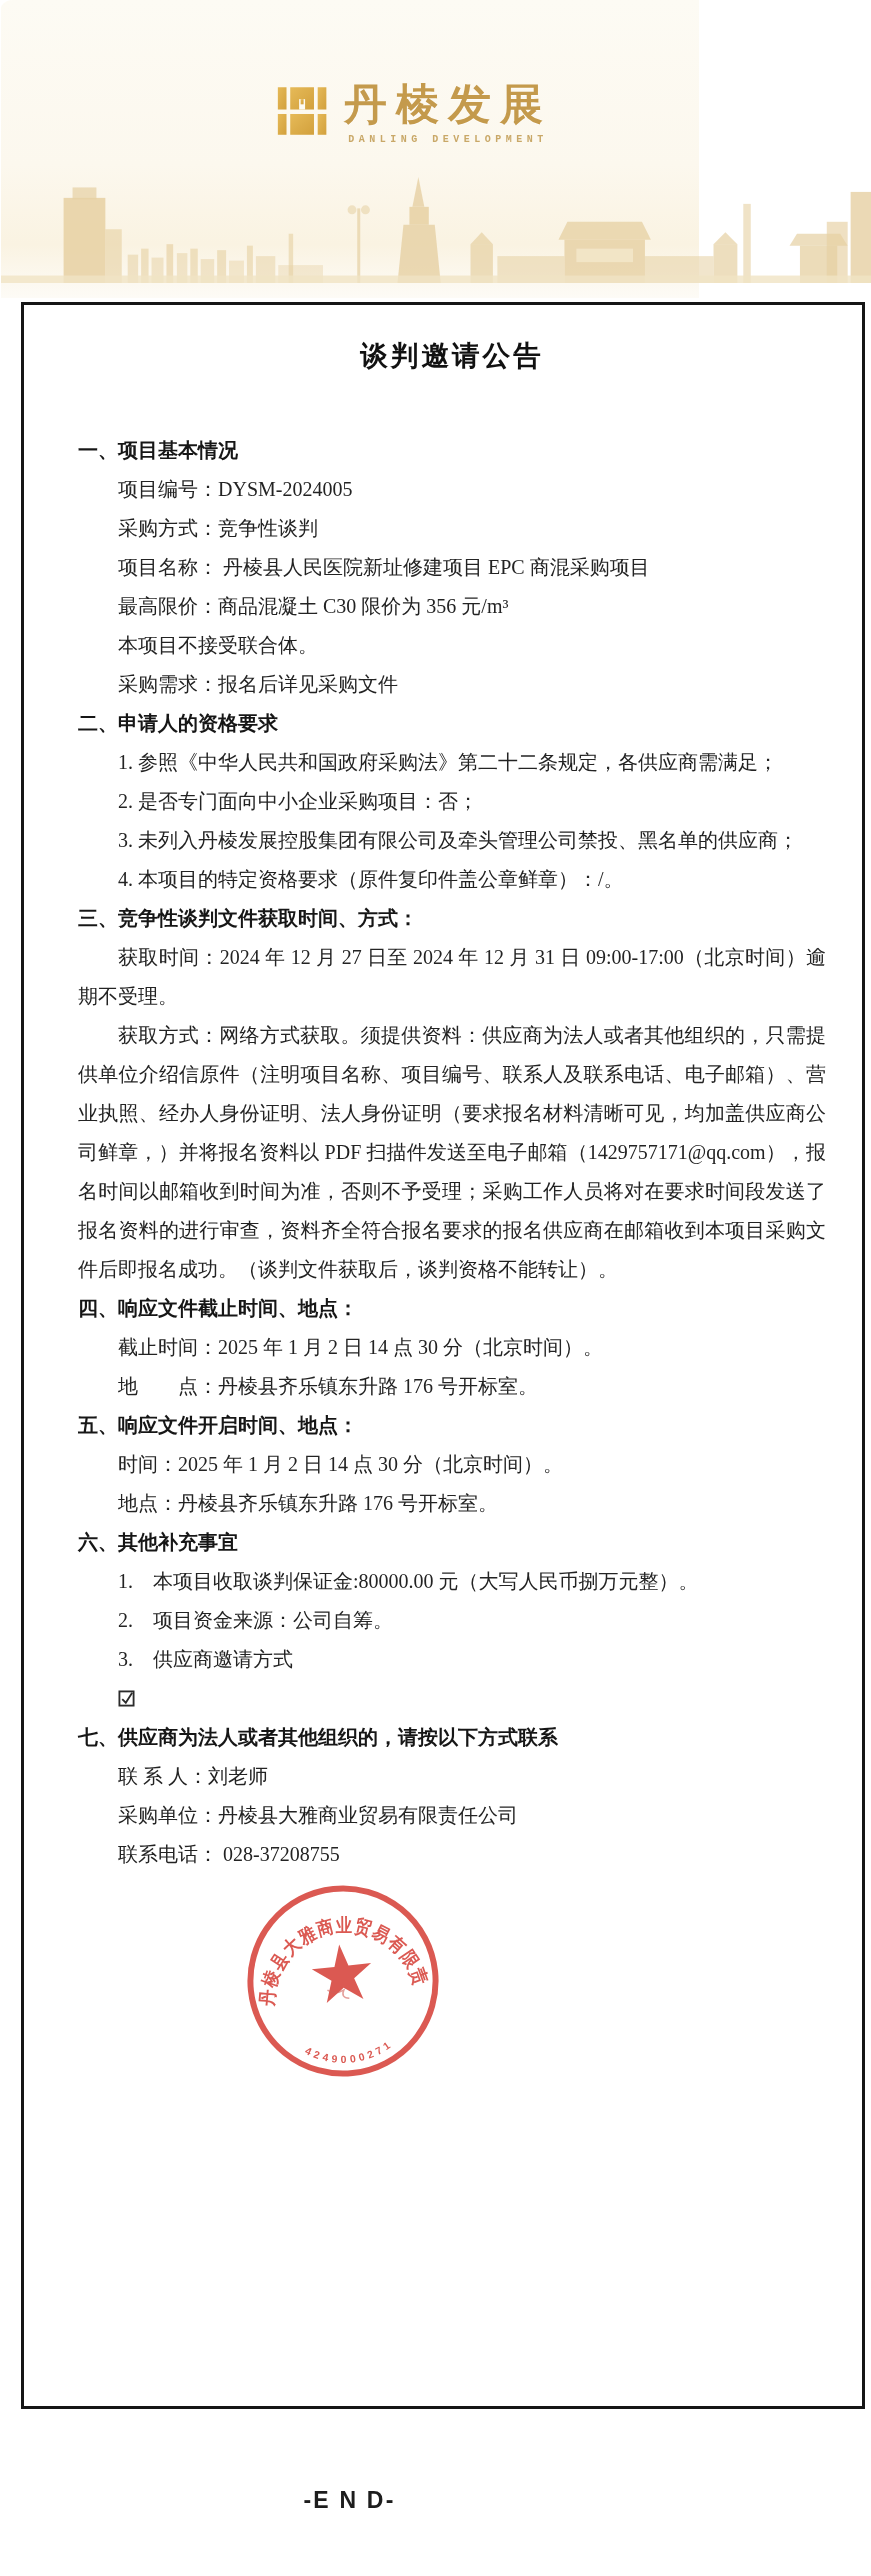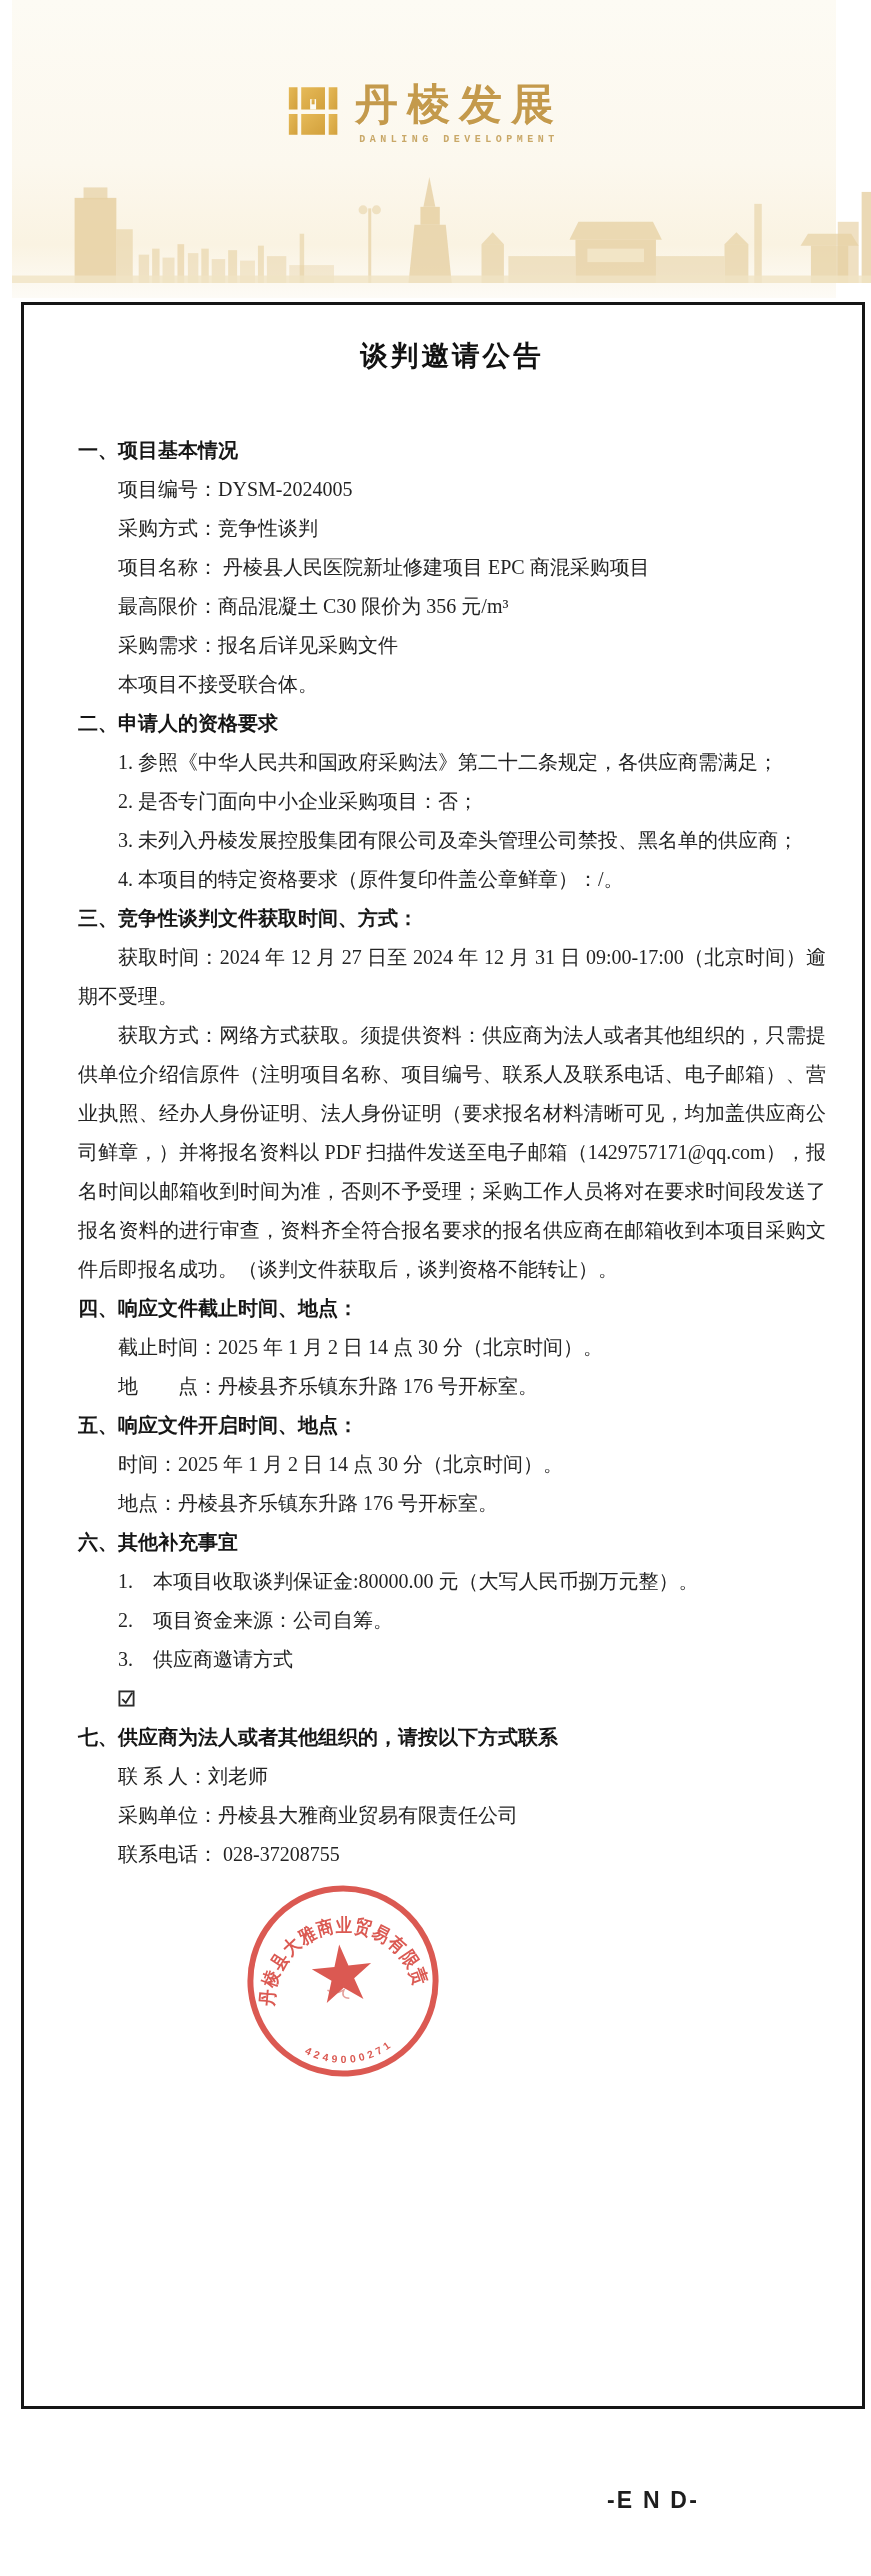--- a/index.html
+++ b/index.html
@@ -10,22 +10,22 @@
     position:relative;
     width:872px; height:2576px;
     margin:0 auto;
     background:#ffffff;
     border-radius:12px;
     overflow:hidden;
   }
 
   
   .header {
-    position:absolute; top:0; left:12px;
-    width:824px; height:298px;
+    position:absolute; top:0; left:1px;
+    width:698px; height:298px;
     background:linear-gradient(180deg,#fdfbf4 0%,#fcf8ee 55%,#faf3e2 82%,#fdfbf6 100%);
   }
   .logo-lockup {
     position:absolute; top:82px; left:0; width:872px;
     display:flex; justify-content:center; align-items:flex-start;
     gap:18px;
     transform:translateX(-22.4px);
   }
   .logo-mark { width:49px; height:51px; margin-top:4.5px; }
   .logo-texts { display:flex; flex-direction:column; align-items:center; }
@@ -75,21 +75,21 @@
     pointer-events:none;
   }
   .seal text {
     font-family:"Liberation Sans","DejaVu Sans",sans-serif;
     font-weight:700;
   }
 
   
   .footer-end {
     position:absolute; top:2487px; left:0; width:699px;
-    text-align:right;
+    text-align:center;
     font-family:"Liberation Sans","DejaVu Sans",sans-serif;
     font-size:23px; font-weight:700; color:#1d1d1d; letter-spacing:2.2px;
   }
 </style>
 </head>
 <body>
 
 <div class="page">
 
   <div class="header">
@@ -169,22 +169,22 @@
   </div>
 
   <div class="doc">
     <div class="doc-title">谈判邀请公告</div>
     <div class="doc-body">
         <div class="blk-h">一、项目基本情况</div>
         <div class="blk-p">项目编号：DYSM-2024005</div>
         <div class="blk-p">采购方式：竞争性谈判</div>
         <div class="blk-p">项目名称： 丹棱县人民医院新址修建项目 EPC 商混采购项目</div>
         <div class="blk-p">最高限价：商品混凝土 C30 限价为 356 元/m³</div>
+        <div class="blk-p">本项目不接受联合体。</div>
         <div class="blk-p">采购需求：报名后详见采购文件</div>
-        <div class="blk-p">本项目不接受联合体。</div>
         <div class="blk-h">二、申请人的资格要求</div>
         <div class="blk-p">1. 参照《中华人民共和国政府采购法》第二十二条规定，各供应商需满足；</div>
         <div class="blk-p">2. 是否专门面向中小企业采购项目：否；</div>
         <div class="blk-p">3. 未列入丹棱发展控股集团有限公司及牵头管理公司禁投、黑名单的供应商；</div>
         <div class="blk-p">4. 本项目的特定资格要求（原件复印件盖公章鲜章）：/。</div>
         <div class="blk-h">三、竞争性谈判文件获取时间、方式：</div>
         <div class="blk-p">获取时间：2024 年 12 月 27 日至 2024 年 12 月 31 日 09:00-17:00（北京时间）逾期不受理。</div>
         <div class="blk-p">获取方式：网络方式获取。须提供资料：供应商为法人或者其他组织的，只需提供单位介绍信原件（注明项目名称、项目编号、联系人及联系电话、电子邮箱）、营业执照、经办人身份证明、法人身份证明（要求报名材料清晰可见，均加盖供应商公司鲜章，）并将报名资料以 PDF 扫描件发送至电子邮箱（1429757171@qq.com），报名时间以邮箱收到时间为准，否则不予受理；采购工作人员将对在要求时间段发送了报名资料的进行审查，资料齐全符合报名要求的报名供应商在邮箱收到本项目采购文件后即报名成功。（谈判文件获取后，谈判资格不能转让）。</div>
         <div class="blk-h">四、响应文件截止时间、地点：</div>
         <div class="blk-p">截止时间：2025 年 1 月 2 日 14 点 30 分（北京时间）。</div>

